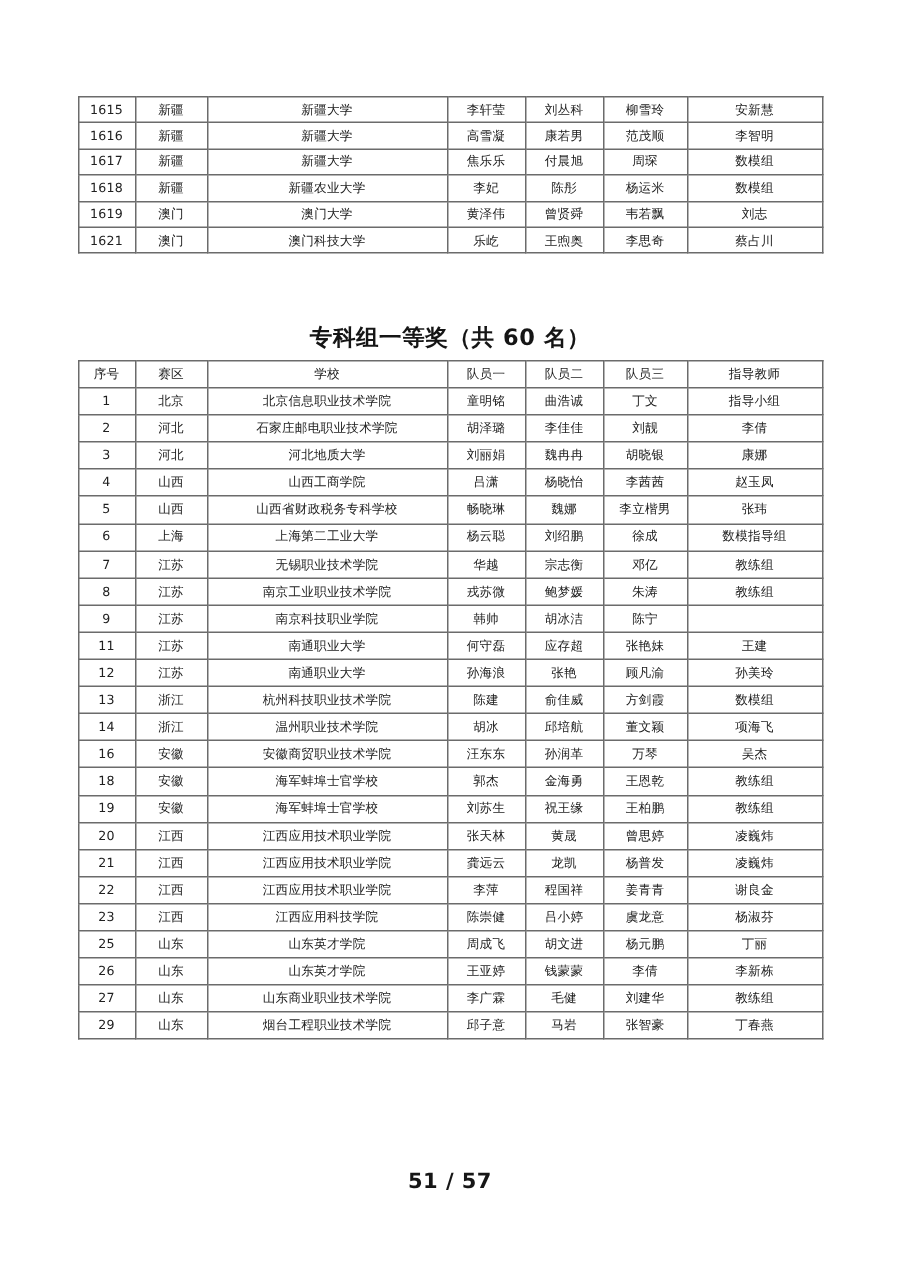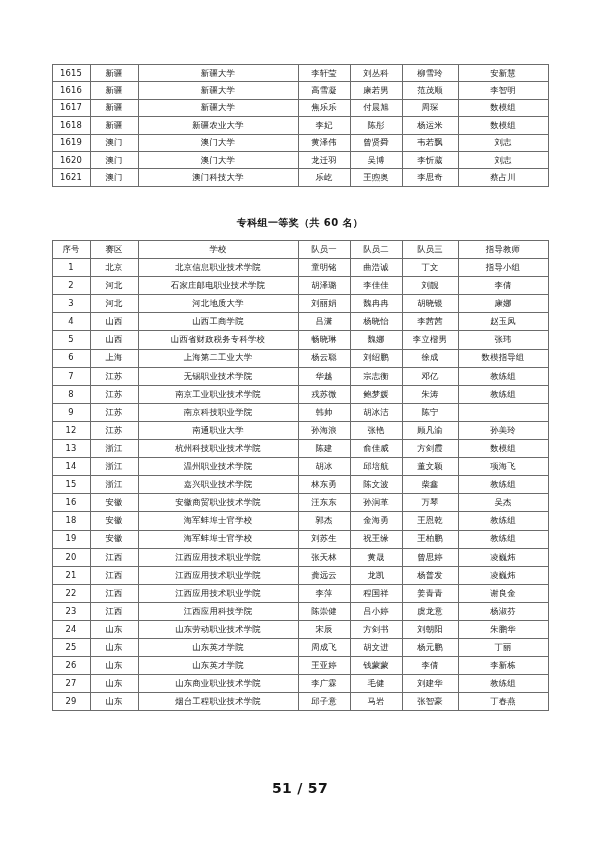--- a/index.html
+++ b/index.html
@@ -70,21 +70,21 @@
     right: 0;
   }
 
   
   .section-title {
     position: absolute;
     top: 216px;
     left: 0;
     right: 0;
     text-align: center;
-    font-size: 10px;
+    font-size: 15px;
     font-weight: bold;
     letter-spacing: 0.4px;
     color: #151515;
   }
 
   
   .main-table-wrap {
     position: absolute;
     top: 240px;
     left: 0;
@@ -162,29 +162,20 @@
             <td>杨运米</td>
             <td>数模组</td>
           </tr>
           <tr>
             <td class="num-cell">1619</td>
             <td>澳门</td>
             <td>澳门大学</td>
             <td>黄泽伟</td>
             <td>曾贤舜</td>
             <td>韦若飘</td>
-            <td>刘志</td>
-          </tr>
-          <tr>
-            <td class="num-cell">1620</td>
-            <td>澳门</td>
-            <td>澳门大学</td>
-            <td>龙迁羽</td>
-            <td>吴博</td>
-            <td>李忻葳</td>
             <td>刘志</td>
           </tr>
           <tr>
             <td class="num-cell">1621</td>
             <td>澳门</td>
             <td>澳门科技大学</td>
             <td>乐屹</td>
             <td>王煦奥</td>
             <td>李思奇</td>
             <td>蔡占川</td>
@@ -293,20 +284,29 @@
           <tr>
             <td class="num-cell">9</td>
             <td>江苏</td>
             <td>南京科技职业学院</td>
             <td>韩帅</td>
             <td>胡冰洁</td>
             <td>陈宁</td>
             <td class="empty-cell"></td>
           </tr>
           <tr>
+            <td class="num-cell">11</td>
+            <td>江苏</td>
+            <td>南通职业大学</td>
+            <td>何守磊</td>
+            <td>应存超</td>
+            <td>张艳妹</td>
+            <td>王建</td>
+          </tr>
+          <tr>
             <td class="num-cell">12</td>
             <td>江苏</td>
             <td>南通职业大学</td>
             <td>孙海浪</td>
             <td>张艳</td>
             <td>顾凡渝</td>
             <td>孙美玲</td>
           </tr>
           <tr>
             <td class="num-cell">13</td>
@@ -320,29 +320,20 @@
           <tr>
             <td class="num-cell">14</td>
             <td>浙江</td>
             <td>温州职业技术学院</td>
             <td>胡冰</td>
             <td>邱培航</td>
             <td>董文颖</td>
             <td>项海飞</td>
           </tr>
           <tr>
-            <td class="num-cell">15</td>
-            <td>浙江</td>
-            <td>嘉兴职业技术学院</td>
-            <td>林东勇</td>
-            <td>陈文波</td>
-            <td>柴鑫</td>
-            <td>教练组</td>
-          </tr>
-          <tr>
             <td class="num-cell">16</td>
             <td>安徽</td>
             <td>安徽商贸职业技术学院</td>
             <td>汪东东</td>
             <td>孙润革</td>
             <td>万琴</td>
             <td>吴杰</td>
           </tr>
           <tr>
             <td class="num-cell">18</td>
@@ -392,29 +383,20 @@
           <tr>
             <td class="num-cell">23</td>
             <td>江西</td>
             <td>江西应用科技学院</td>
             <td>陈崇健</td>
             <td>吕小婷</td>
             <td>虞龙意</td>
             <td>杨淑芬</td>
           </tr>
           <tr>
-            <td class="num-cell">24</td>
-            <td>山东</td>
-            <td>山东劳动职业技术学院</td>
-            <td>宋辰</td>
-            <td>方剑书</td>
-            <td>刘朝阳</td>
-            <td>朱鹏华</td>
-          </tr>
-          <tr>
             <td class="num-cell">25</td>
             <td>山东</td>
             <td>山东英才学院</td>
             <td>周成飞</td>
             <td>胡文进</td>
             <td>杨元鹏</td>
             <td>丁丽</td>
           </tr>
           <tr>
             <td class="num-cell">26</td>

